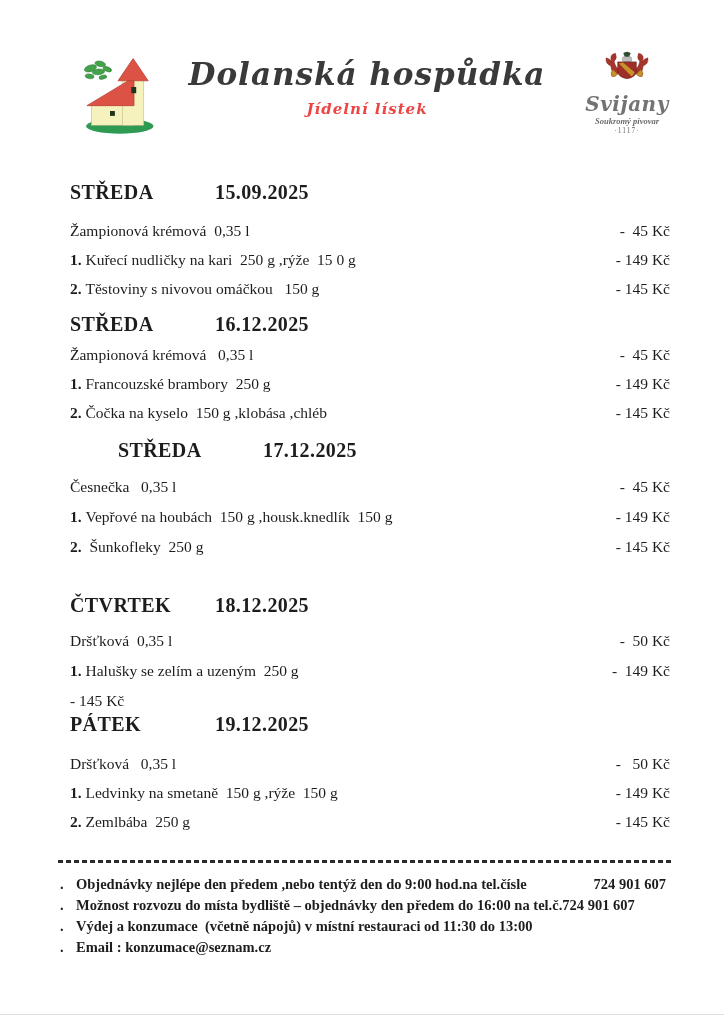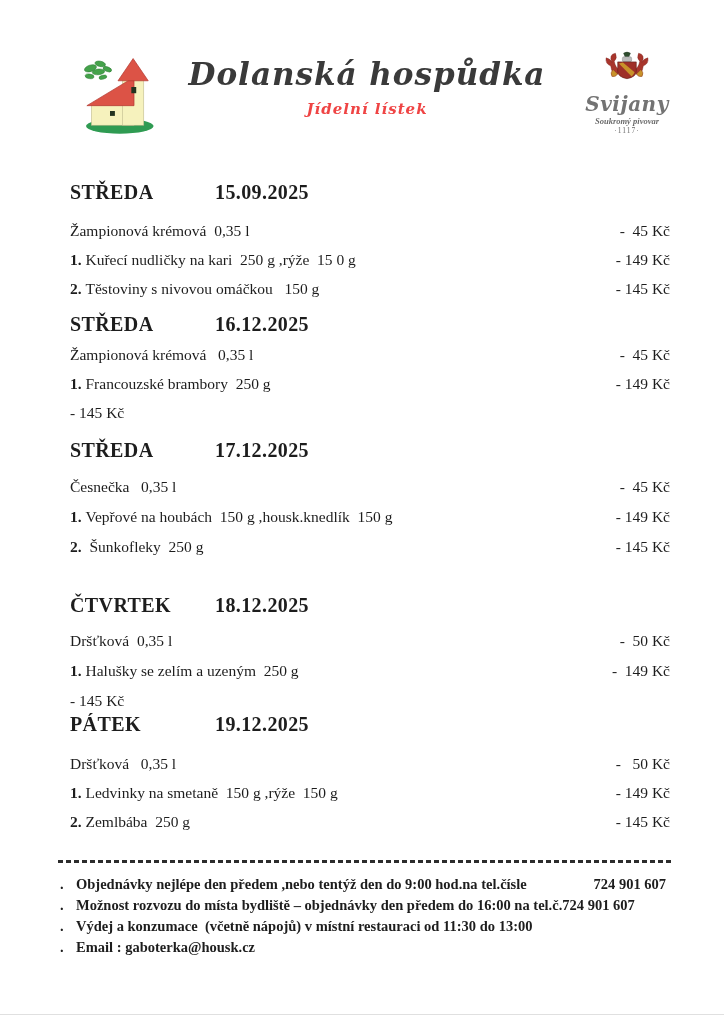--- a/index.html
+++ b/index.html
@@ -34,21 +34,21 @@
   
   .menu{margin:0 54px 0 70px;}
   .day-heading{font-weight:bold;font-size:20px;line-height:24px;letter-spacing:.4px;}
   .day-name{display:inline-block;min-width:145px;}
   .row{display:flex;justify-content:space-between;font-size:15.5px;line-height:21px;margin-top:8px;}
   .itext{white-space:pre-wrap;}
   .inum{font-weight:bold;white-space:pre;}
   .iprice{white-space:pre;text-align:right;flex:0 0 auto;}
   .s0 .day-heading{margin-top:36px;} .s0 .rows{margin-top:16px;}
   .s1 .day-heading{margin-top:13px;} .s1 .rows{margin-top:1px;}
-  .s2 .day-heading{margin-top:15px;} .s2 .rows{margin-top:14px;} .s2 .row{line-height:22px;}
+  .s2 .day-heading{margin-top:15px;margin-left:48px;} .s2 .rows{margin-top:14px;} .s2 .row{line-height:22px;}
   .s3 .day-heading{margin-top:35px;} .s3 .rows{margin-top:13px;} .s3 .row{line-height:22px;}
   .s4 .day-heading{} .s4 .rows{margin-top:17px;}
   
   .divider{
     margin:28px 50px 0 58px;height:3px;
     background:repeating-linear-gradient(90deg,#2c2c2c 0 5px,transparent 5px 8px);
   }
   .footer{margin:11px 54px 0 60px;font-weight:bold;font-size:14.5px;}
   .note{display:flex;line-height:21px;white-space:pre-wrap;}
   .bullet{flex:0 0 auto;width:16px;}
@@ -136,20 +136,21 @@
       <div class="rows">
         <div class="row">
           <span class="itext"><b class="inum"></b><span>Žampionová krémová   0,35 l</span></span>
           <span class="iprice">-  45 Kč</span>
         </div>
         <div class="row">
           <span class="itext"><b class="inum">1. </b><span>Francouzské brambory  250 g</span></span>
           <span class="iprice">- 149 Kč</span>
         </div>
         <div class="row">
+          <span class="itext"><b class="inum">2. </b><span>Čočka na kyselo  150 g ,klobása ,chléb</span></span>
           <span class="iprice">- 145 Kč</span>
         </div>
       </div>
     </div>
 
     <div class="sec s2">
       <div class="day-heading">
         <span class="day-name">STŘEDA</span><span class="day-date">17.12.2025</span>
       </div>
       <div class="rows">
@@ -220,18 +221,18 @@
     <div class="note">
       <span class="bullet">.</span>
       <span class="ntext">Možnost rozvozu do místa bydliště – objednávky den předem do 16:00 na tel.č.724 901 607</span>
     </div>
     <div class="note">
       <span class="bullet">.</span>
       <span class="ntext">Výdej a konzumace  (včetně nápojů) v místní restauraci od 11:30 do 13:00</span>
     </div>
     <div class="note">
       <span class="bullet">.</span>
-      <span class="ntext">Email : gaboterka@housk.cz</span>
+      <span class="ntext">Email : konzumace@seznam.cz</span>
     </div>
   </div>
 
   <div class="scan-edge"></div>
 </div>
 
 </body></html>

